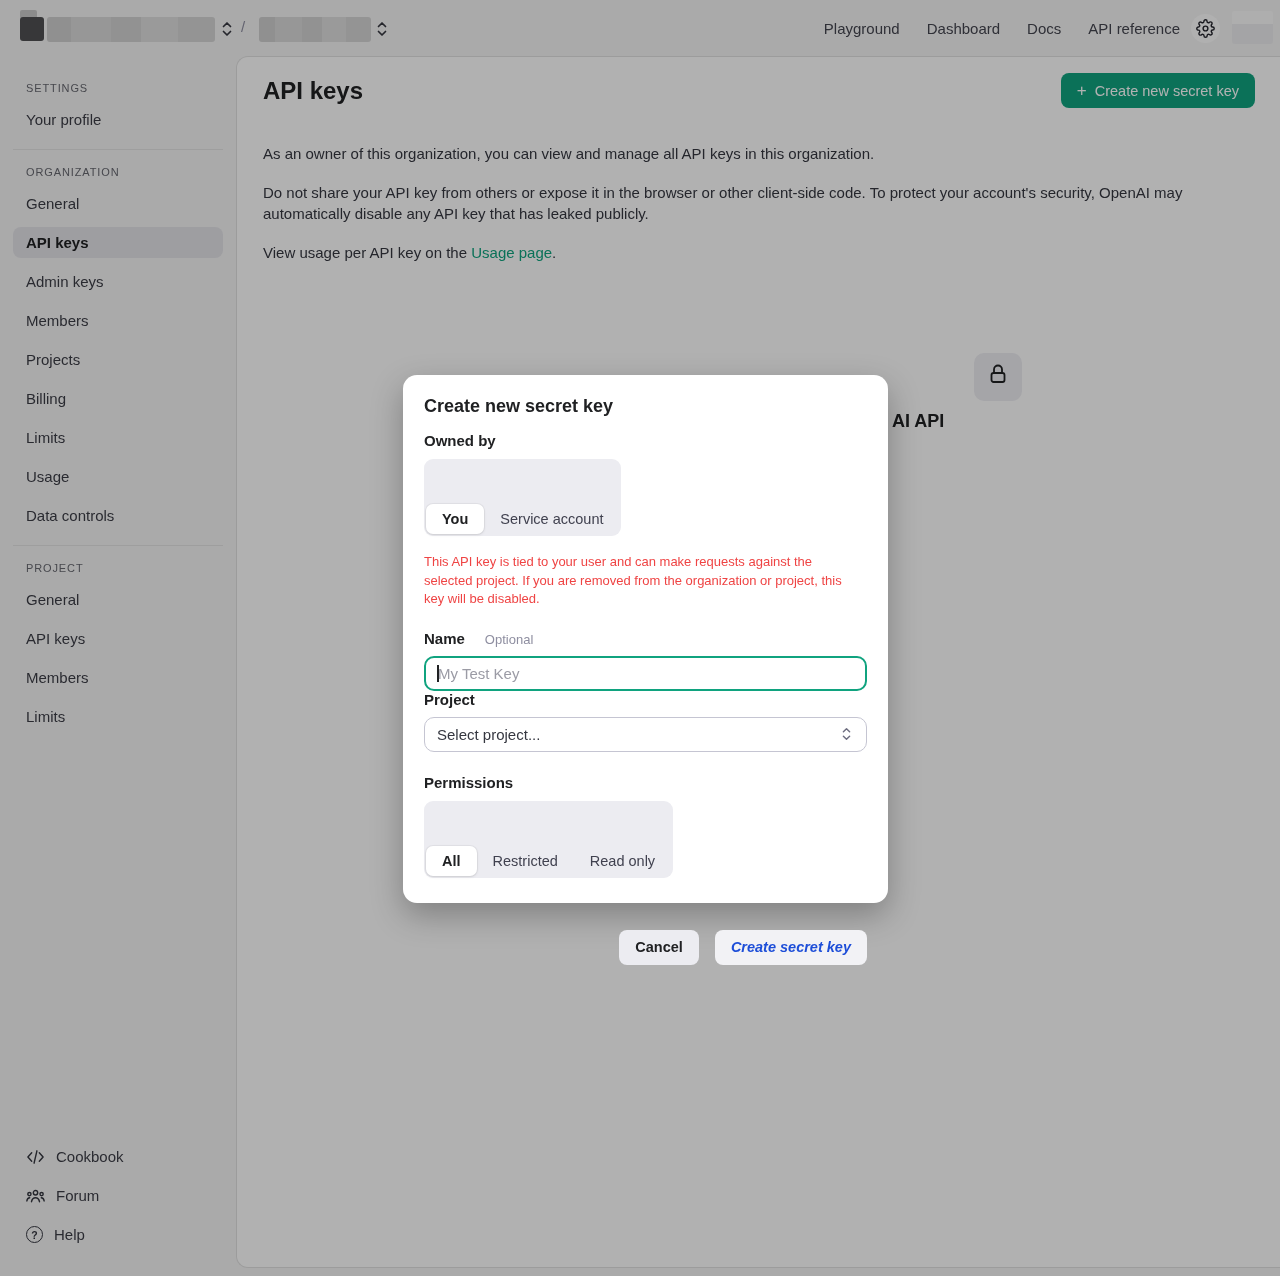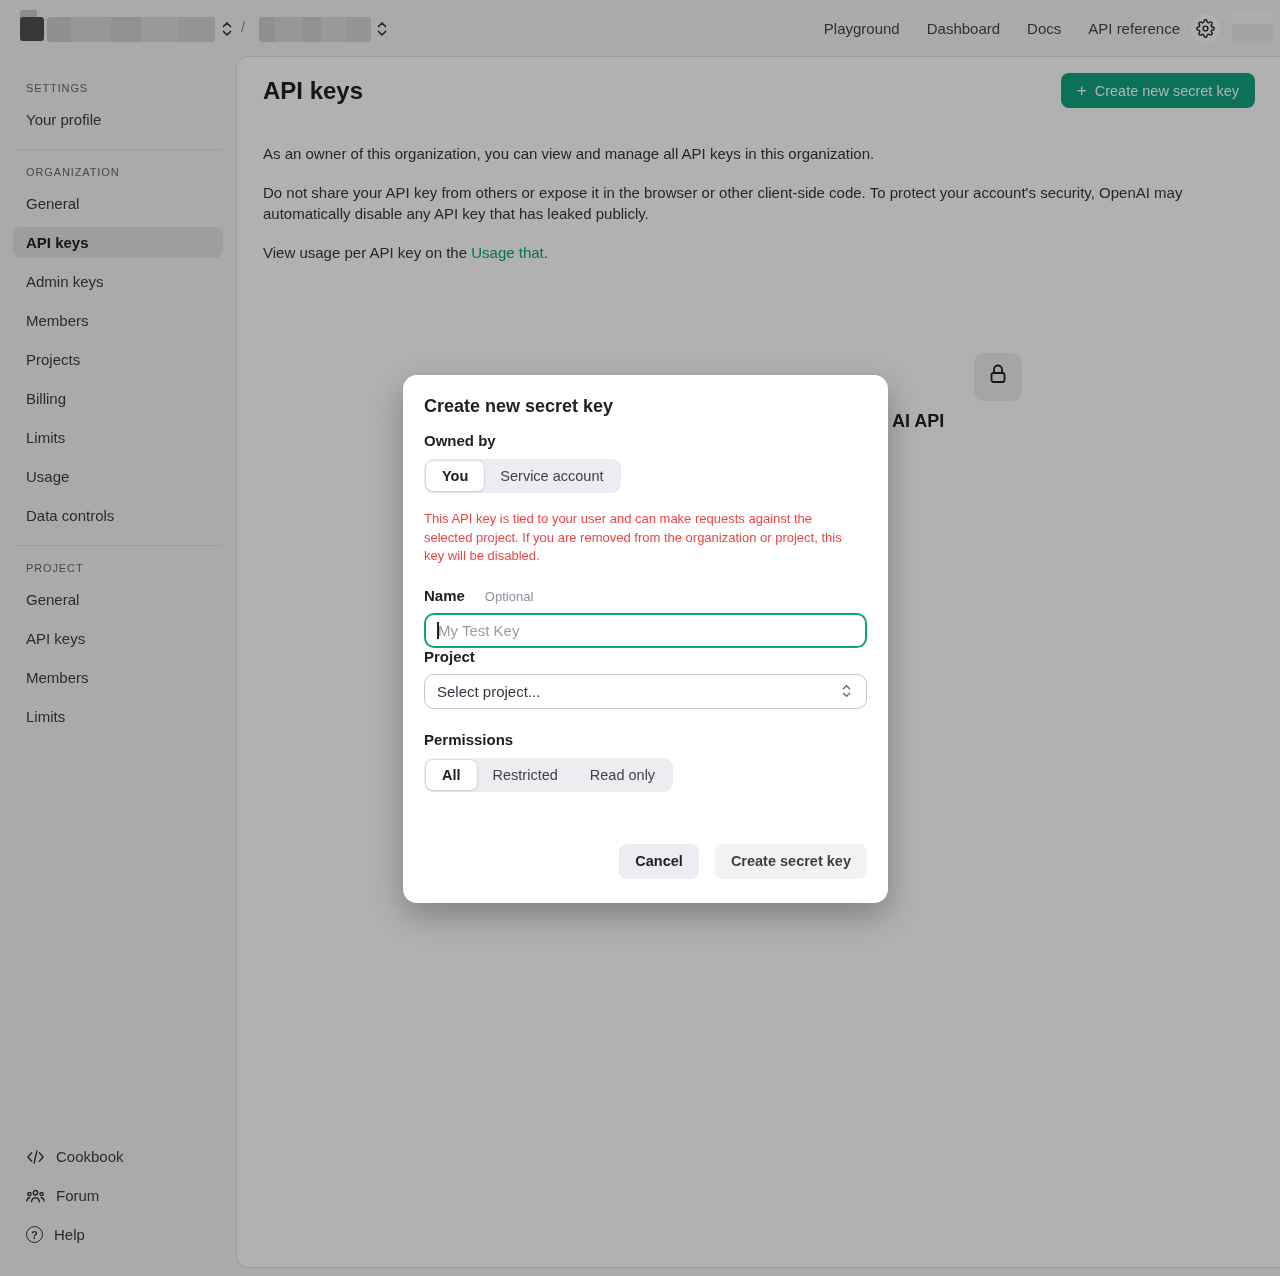--- a/index.html
+++ b/index.html
@@ -63,42 +63,42 @@
 
   
   .overlay { position:absolute; inset:0; background:rgba(0,0,0,0.30); z-index:50; }
   .modal { position:absolute; left:403px; top:375px; width:485px; height:528px; z-index:60;
     background:#fff; border-radius:14px; box-shadow:0 12px 32px rgba(0,0,0,0.28); padding:21px; }
   .modal-title { font-size:18px; font-weight:700; color:#202123; margin-bottom:15px; }
   .field-label { font-size:15px; font-weight:600; color:#202123; }
   .owned-by-label { margin-bottom:10px; }
   .segmented { display:inline-flex; background:#ececf1; border-radius:9px; padding:2px; margin-bottom:17px; }
   .seg-btn { border:none; background:transparent; font-family:inherit; font-size:14.5px; font-weight:500;
-    color:#40414f; padding:7px 16px; border-radius:7px; cursor:pointer; white-space:nowrap; }
+    color:#40414f; padding:7px 16px; border-radius:7px; cursor:pointer; white-space:nowrap;margin-top:43px; }
   .seg-btn.selected { background:#fff; color:#202123; font-weight:600;
     box-shadow:0 0 0 1px rgba(0,0,0,0.04), 0 1px 3px rgba(0,0,0,0.10); }
   .owner-desc { font-size:13px; line-height:18.5px; color:#ef4444; max-width:432px; margin-bottom:21px; }
   .name-row { display:flex; align-items:baseline; gap:20px; margin-bottom:9px; }
   .optional { font-size:13px; color:#8e8ea0; font-weight:400;text-align:right; }
   .name-input-wrap { position:relative; }
   .name-input { width:443px; height:35px; border:2px solid #10a37f; border-radius:10px; padding:0 12px;
     font-family:inherit; font-size:15px; color:#202123; outline:none; }
   .name-input::placeholder { color:#9b9ba5; }
   .caret { position:absolute; left:13px; top:9px; width:1.5px; height:17px; background:#202123; }
   .project-label { margin-bottom:9px; display:block; }
   .project-select { width:443px; height:35px; border:1px solid #c5c5d2; border-radius:10px; background:#fff;
     display:flex; align-items:center; justify-content:space-between; padding:0 12px; font-size:15px;
     color:#353740; cursor:pointer; margin-bottom:22px; font-family:inherit; }
   .project-select svg { width:15px; height:16px; color:#6e6e80; }
   .permissions-label { margin-bottom:10px; display:block; }
   .modal-footer { display:flex; justify-content:flex-end; gap:16px; margin-top:35px; }
   .btn { border:none; border-radius:8px; height:35px; padding:0 16px; font-family:inherit;
     font-size:14.5px; font-weight:600; cursor:pointer; }
   .btn-cancel { background:#ececf1; color:#202123; }
-  .btn-submit { background:#f2f2f5; color:#404040; cursor:default; }
+  .btn-submit { background:#f2f2f5; color:#1d4ed8; cursor:default;font-style:italic; }
 
   .chev-updown { display:block; }
 </style>
 </head>
 <body>
 
 <div class="topbar">
   <div class="logo-block-smudge"></div>
   <div class="logo-block"></div>
   <div class="redact-bar org-bar"></div>
@@ -184,21 +184,21 @@
   <div class="card-header">
     <div class="page-title">API keys</div>
     <button class="create-key-btn">
       <span class="plus">+</span>
       <span>Create new secret key</span>
     </button>
   </div>
   <div class="card-body">
     <p>As an owner of this organization, you can view and manage all API keys in this organization.</p>
     <p>Do not share your API key from others or expose it in the browser or other client-side code. To protect your account's security, OpenAI may automatically disable any API key that has leaked publicly.</p>
-    <p><span>View usage per API key on the </span><a class="usage-link">Usage that</a><span>.</span></p>
+    <p><span>View usage per API key on the </span><a class="usage-link">Usage page</a><span>.</span></p>
   </div>
 
   <div class="lock-box">
     <svg viewBox="0 0 24 24">
         <path d="M8 11V7.5a4 4 0 0 1 8 0V11"></path>
         <rect x="5.5" y="11" width="13" height="9" rx="2"></rect>
       </svg>
   </div>
   <div class="empty-heading-fragment">AI API</div>
 </div>

